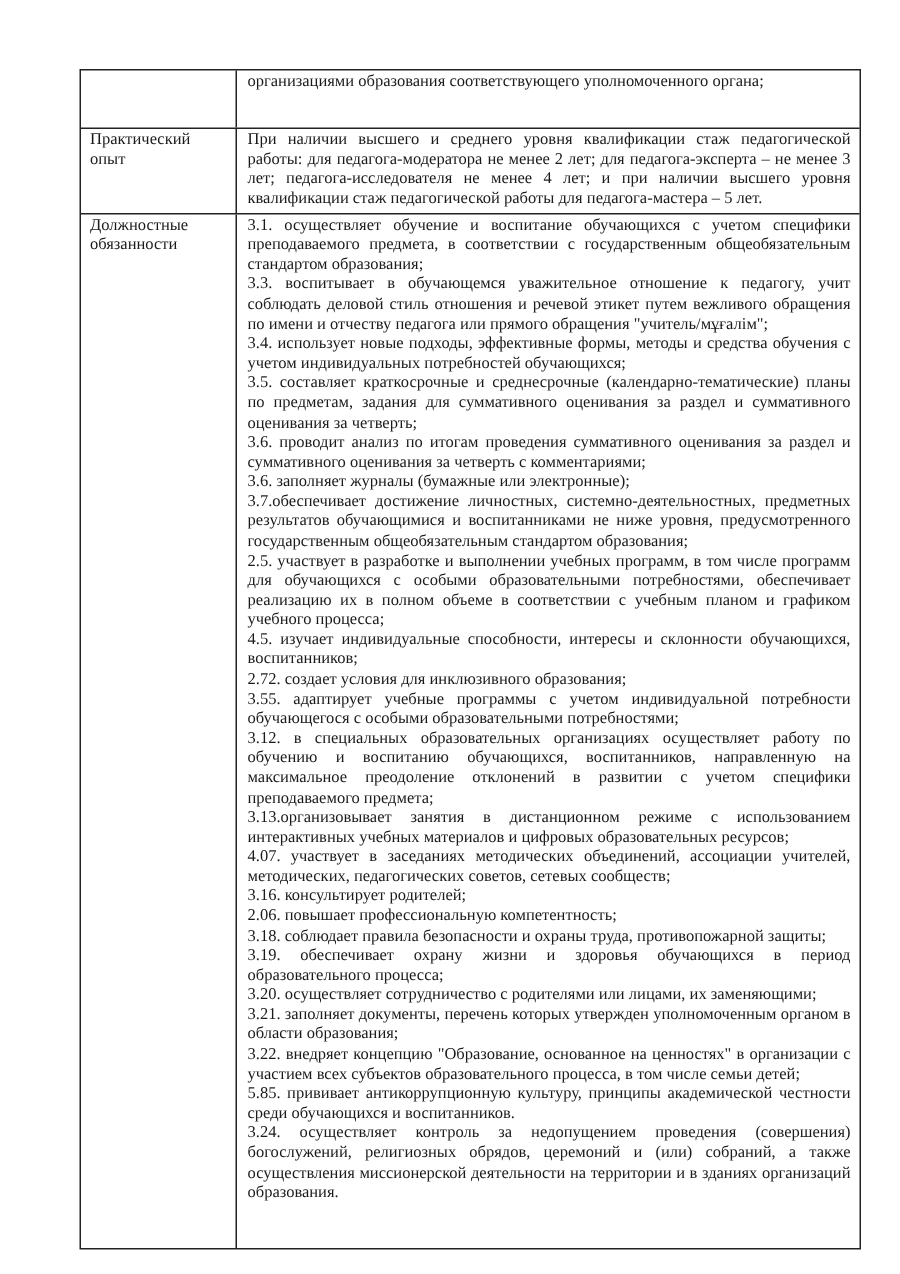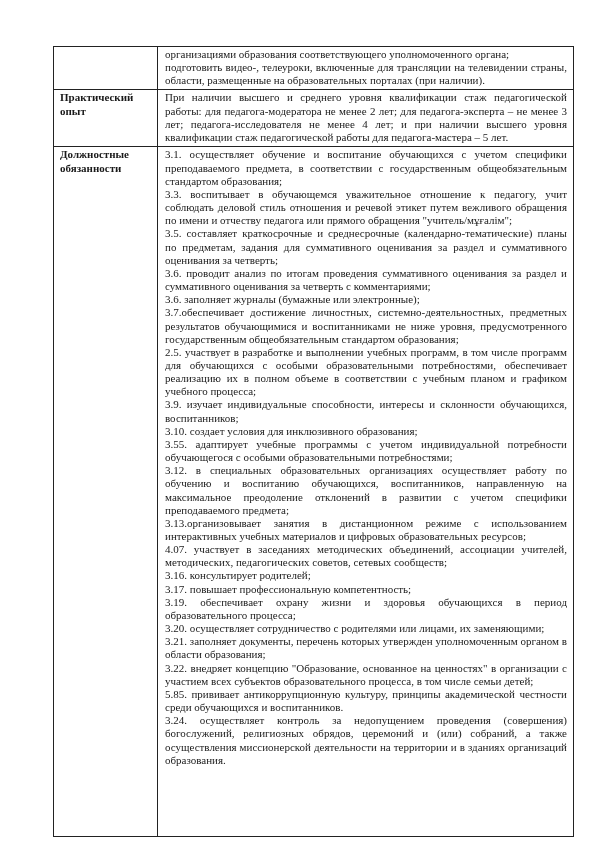--- a/index.html
+++ b/index.html
@@ -33,21 +33,21 @@
   }
   .row:last-child {
     border-bottom: none;
   }
   .cell {
     box-sizing: border-box;
   }
   .cell-label {
     border-right: 1px solid #222222;
     padding: 1px 4px 2px 6px;
-    font-weight: bold;
+    font-weight: normal;
     text-align: left;
   }
   .cell-content {
     padding: 1px 6px 2px 7px;
     text-align: justify;
   }
   .para {
     margin: 0;
     padding: 0;
   }
@@ -60,53 +60,54 @@
 
 <div class="page">
   <div class="doc-table">
 
     <div class="row row-0">
       <div class="cell cell-label">
         <span></span>
       </div>
       <div class="cell cell-content">
         <p class="para">организациями образования соответствующего уполномоченного органа;</p>
-        <p class="para">подготовить видео-, телеуроки, включенные для трансляции на телевидении страны, области, размещенные на образовательных порталах (при наличии).</p>
       </div>
     </div>
 
     <div class="row row-1">
       <div class="cell cell-label">
         <span>Практический опыт</span>
       </div>
       <div class="cell cell-content">
         <p class="para">При наличии высшего и среднего уровня квалификации стаж педагогической работы: для педагога-модератора не менее 2 лет; для педагога-эксперта – не менее 3 лет; педагога-исследователя не менее 4 лет; и при наличии высшего уровня квалификации стаж педагогической работы для педагога-мастера – 5 лет.</p>
       </div>
     </div>
 
     <div class="row row-2">
       <div class="cell cell-label">
         <span>Должностные обязанности</span>
       </div>
       <div class="cell cell-content">
         <p class="para">3.1. осуществляет обучение и воспитание обучающихся с учетом специфики преподаваемого предмета, в соответствии с государственным общеобязательным стандартом образования;</p>
         <p class="para">3.3. воспитывает в обучающемся уважительное отношение к педагогу, учит соблюдать деловой стиль отношения и речевой этикет путем вежливого обращения по имени и отчеству педагога или прямого обращения "учитель/мұғалім";</p>
+        <p class="para">3.4. использует новые подходы, эффективные формы, методы и средства обучения с учетом индивидуальных потребностей обучающихся;</p>
         <p class="para">3.5. составляет краткосрочные и среднесрочные (календарно-тематические) планы по предметам, задания для суммативного оценивания за раздел и суммативного оценивания за четверть;</p>
         <p class="para">3.6. проводит анализ по итогам проведения суммативного оценивания за раздел и суммативного оценивания за четверть с комментариями;</p>
         <p class="para">3.6. заполняет журналы (бумажные или электронные);</p>
         <p class="para">3.7.обеспечивает достижение личностных, системно-деятельностных, предметных результатов обучающимися и воспитанниками не ниже уровня, предусмотренного государственным общеобязательным стандартом образования;</p>
         <p class="para">2.5. участвует в разработке и выполнении учебных программ, в том числе программ для обучающихся с особыми образовательными потребностями, обеспечивает реализацию их в полном объеме в соответствии с учебным планом и графиком учебного процесса;</p>
-        <p class="para">3.9. изучает индивидуальные способности, интересы и склонности обучающихся, воспитанников;</p>
-        <p class="para">3.10. создает условия для инклюзивного образования;</p>
+        <p class="para">4.5. изучает индивидуальные способности, интересы и склонности обучающихся, воспитанников;</p>
+        <p class="para">2.72. создает условия для инклюзивного образования;</p>
         <p class="para">3.55. адаптирует учебные программы с учетом индивидуальной потребности обучающегося с особыми образовательными потребностями;</p>
         <p class="para">3.12. в специальных образовательных организациях осуществляет работу по обучению и воспитанию обучающихся, воспитанников, направленную на максимальное преодоление отклонений в развитии с учетом специфики преподаваемого предмета;</p>
         <p class="para">3.13.организовывает занятия в дистанционном режиме с использованием интерактивных учебных материалов и цифровых образовательных ресурсов;</p>
         <p class="para">4.07. участвует в заседаниях методических объединений, ассоциации учителей, методических, педагогических советов, сетевых сообществ;</p>
         <p class="para">3.16. консультирует родителей;</p>
-        <p class="para">3.17. повышает профессиональную компетентность;</p>
+        <p class="para">2.06. повышает профессиональную компетентность;</p>
+        <p class="para">3.18. соблюдает правила безопасности и охраны труда, противопожарной защиты;</p>
         <p class="para">3.19. обеспечивает охрану жизни и здоровья обучающихся в период образовательного процесса;</p>
         <p class="para">3.20. осуществляет сотрудничество с родителями или лицами, их заменяющими;</p>
         <p class="para">3.21. заполняет документы, перечень которых утвержден уполномоченным органом в области образования;</p>
         <p class="para">3.22. внедряет концепцию "Образование, основанное на ценностях" в организации с участием всех субъектов образовательного процесса, в том числе семьи детей;</p>
         <p class="para">5.85. прививает антикоррупционную культуру, принципы академической честности среди обучающихся и воспитанников.</p>
         <p class="para">3.24. осуществляет контроль за недопущением проведения (совершения) богослужений, религиозных обрядов, церемоний и (или) собраний, а также осуществления миссионерской деятельности на территории и в зданиях организаций образования.</p>
       </div>
     </div>
 
   </div>

